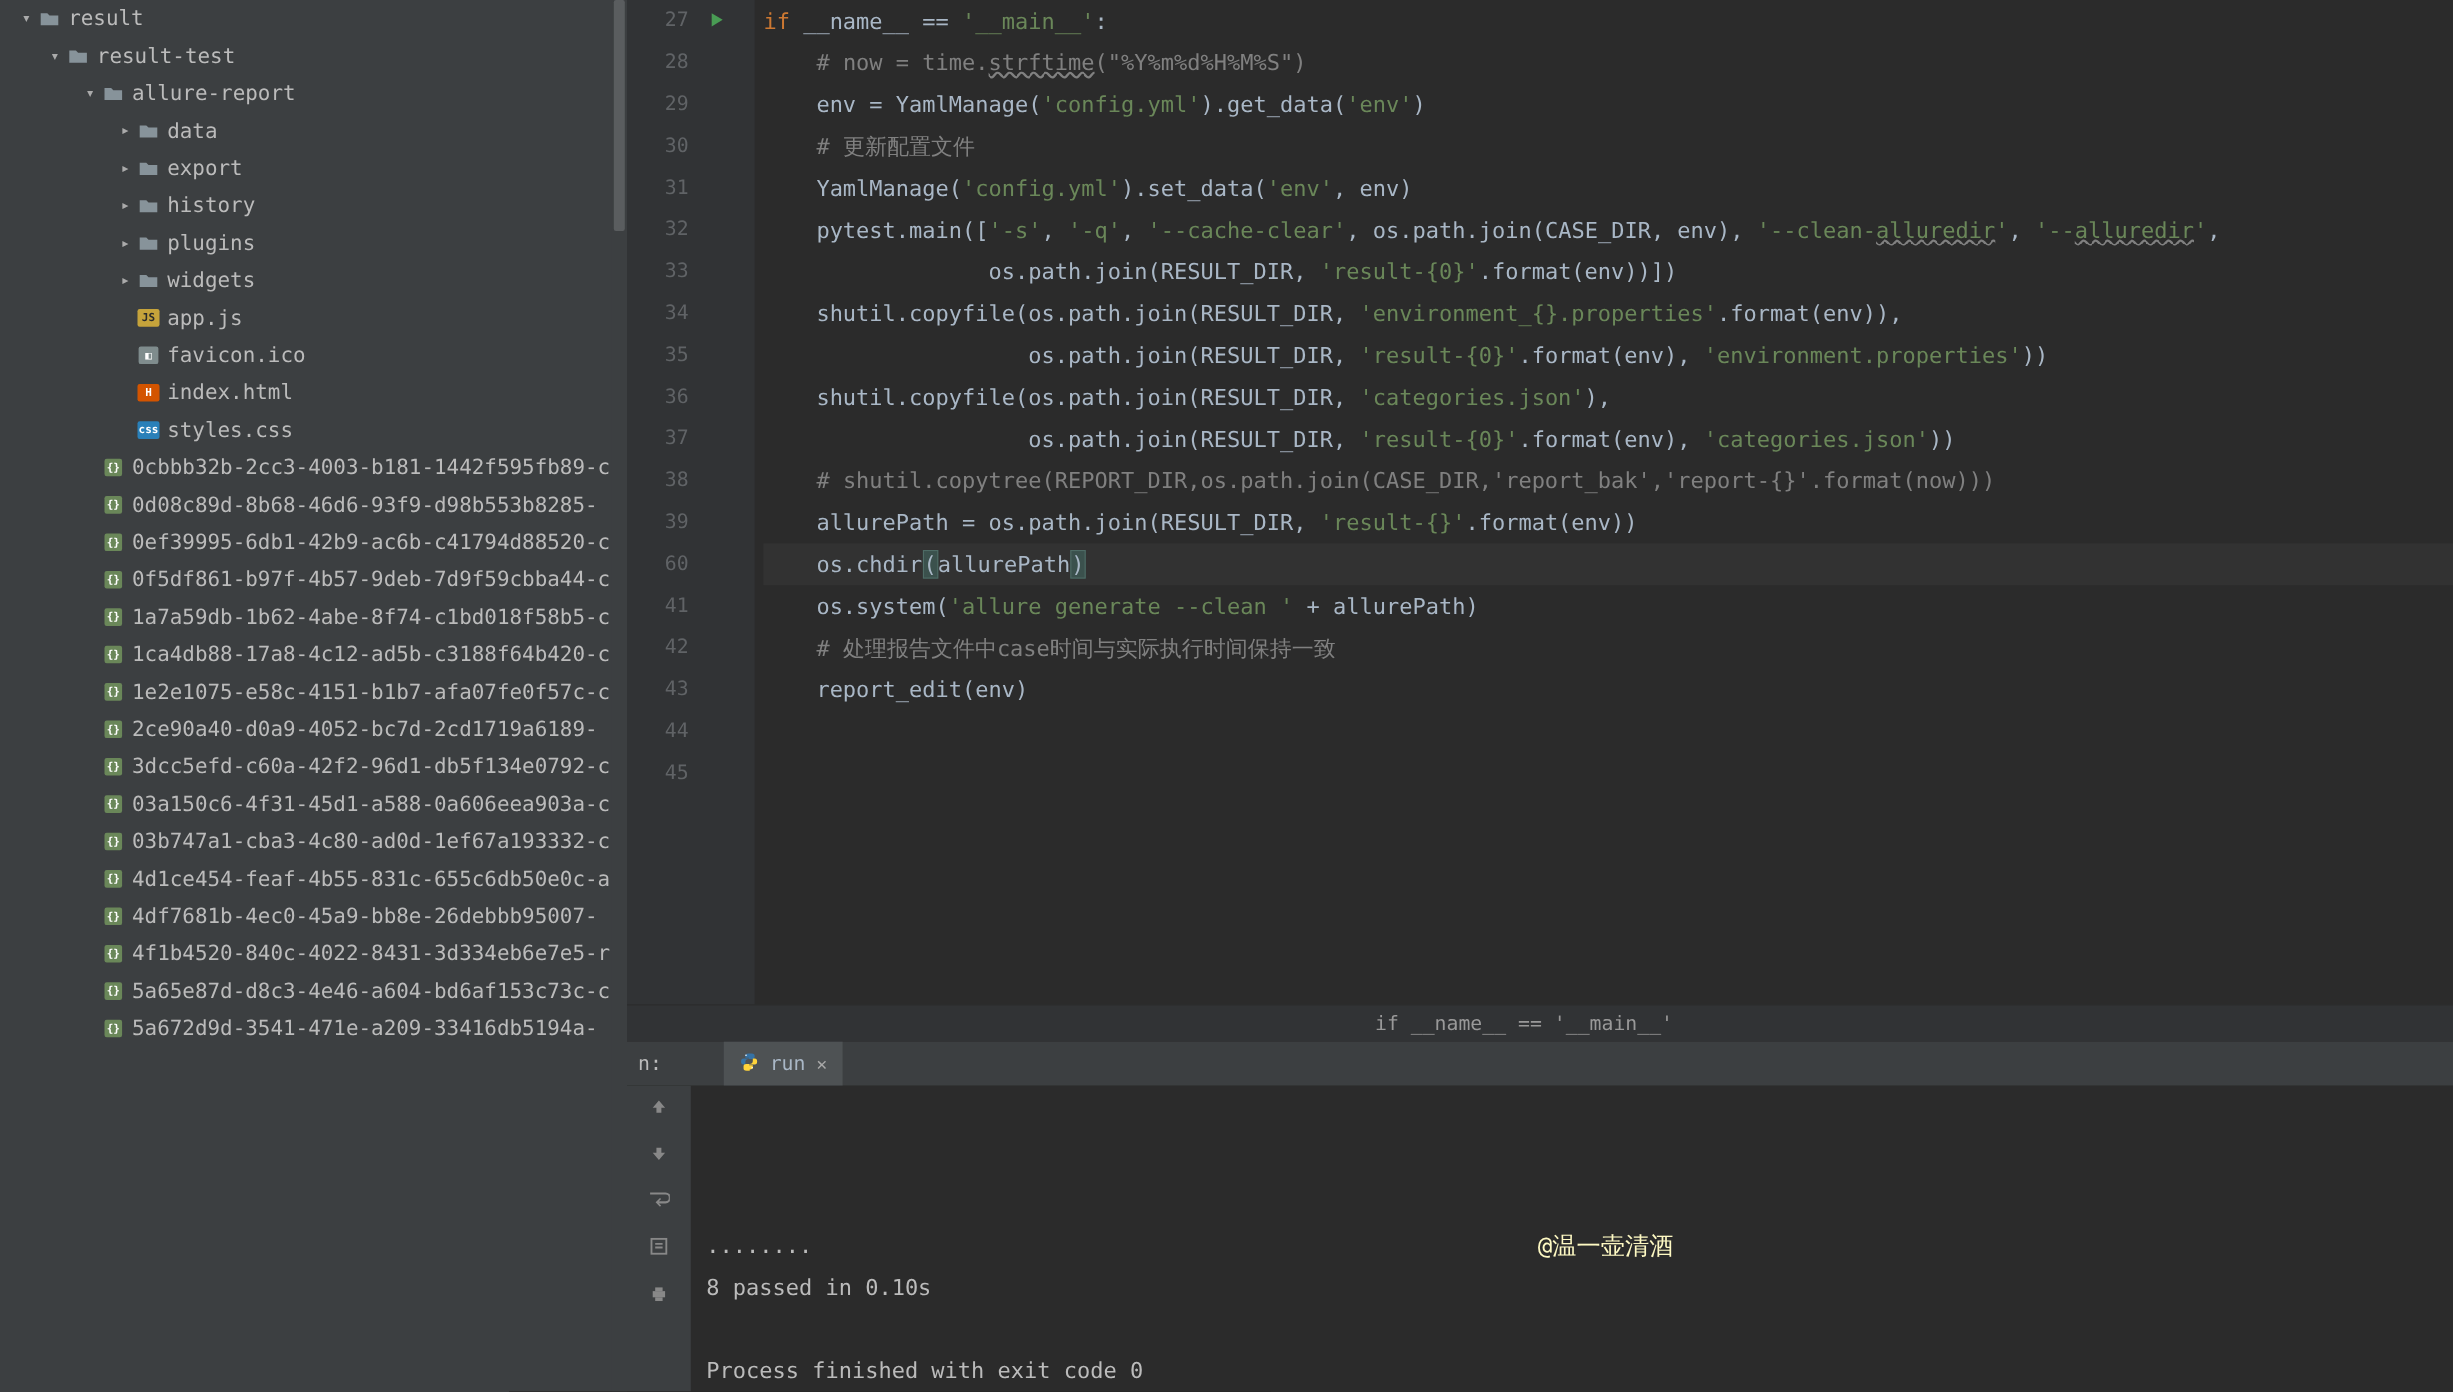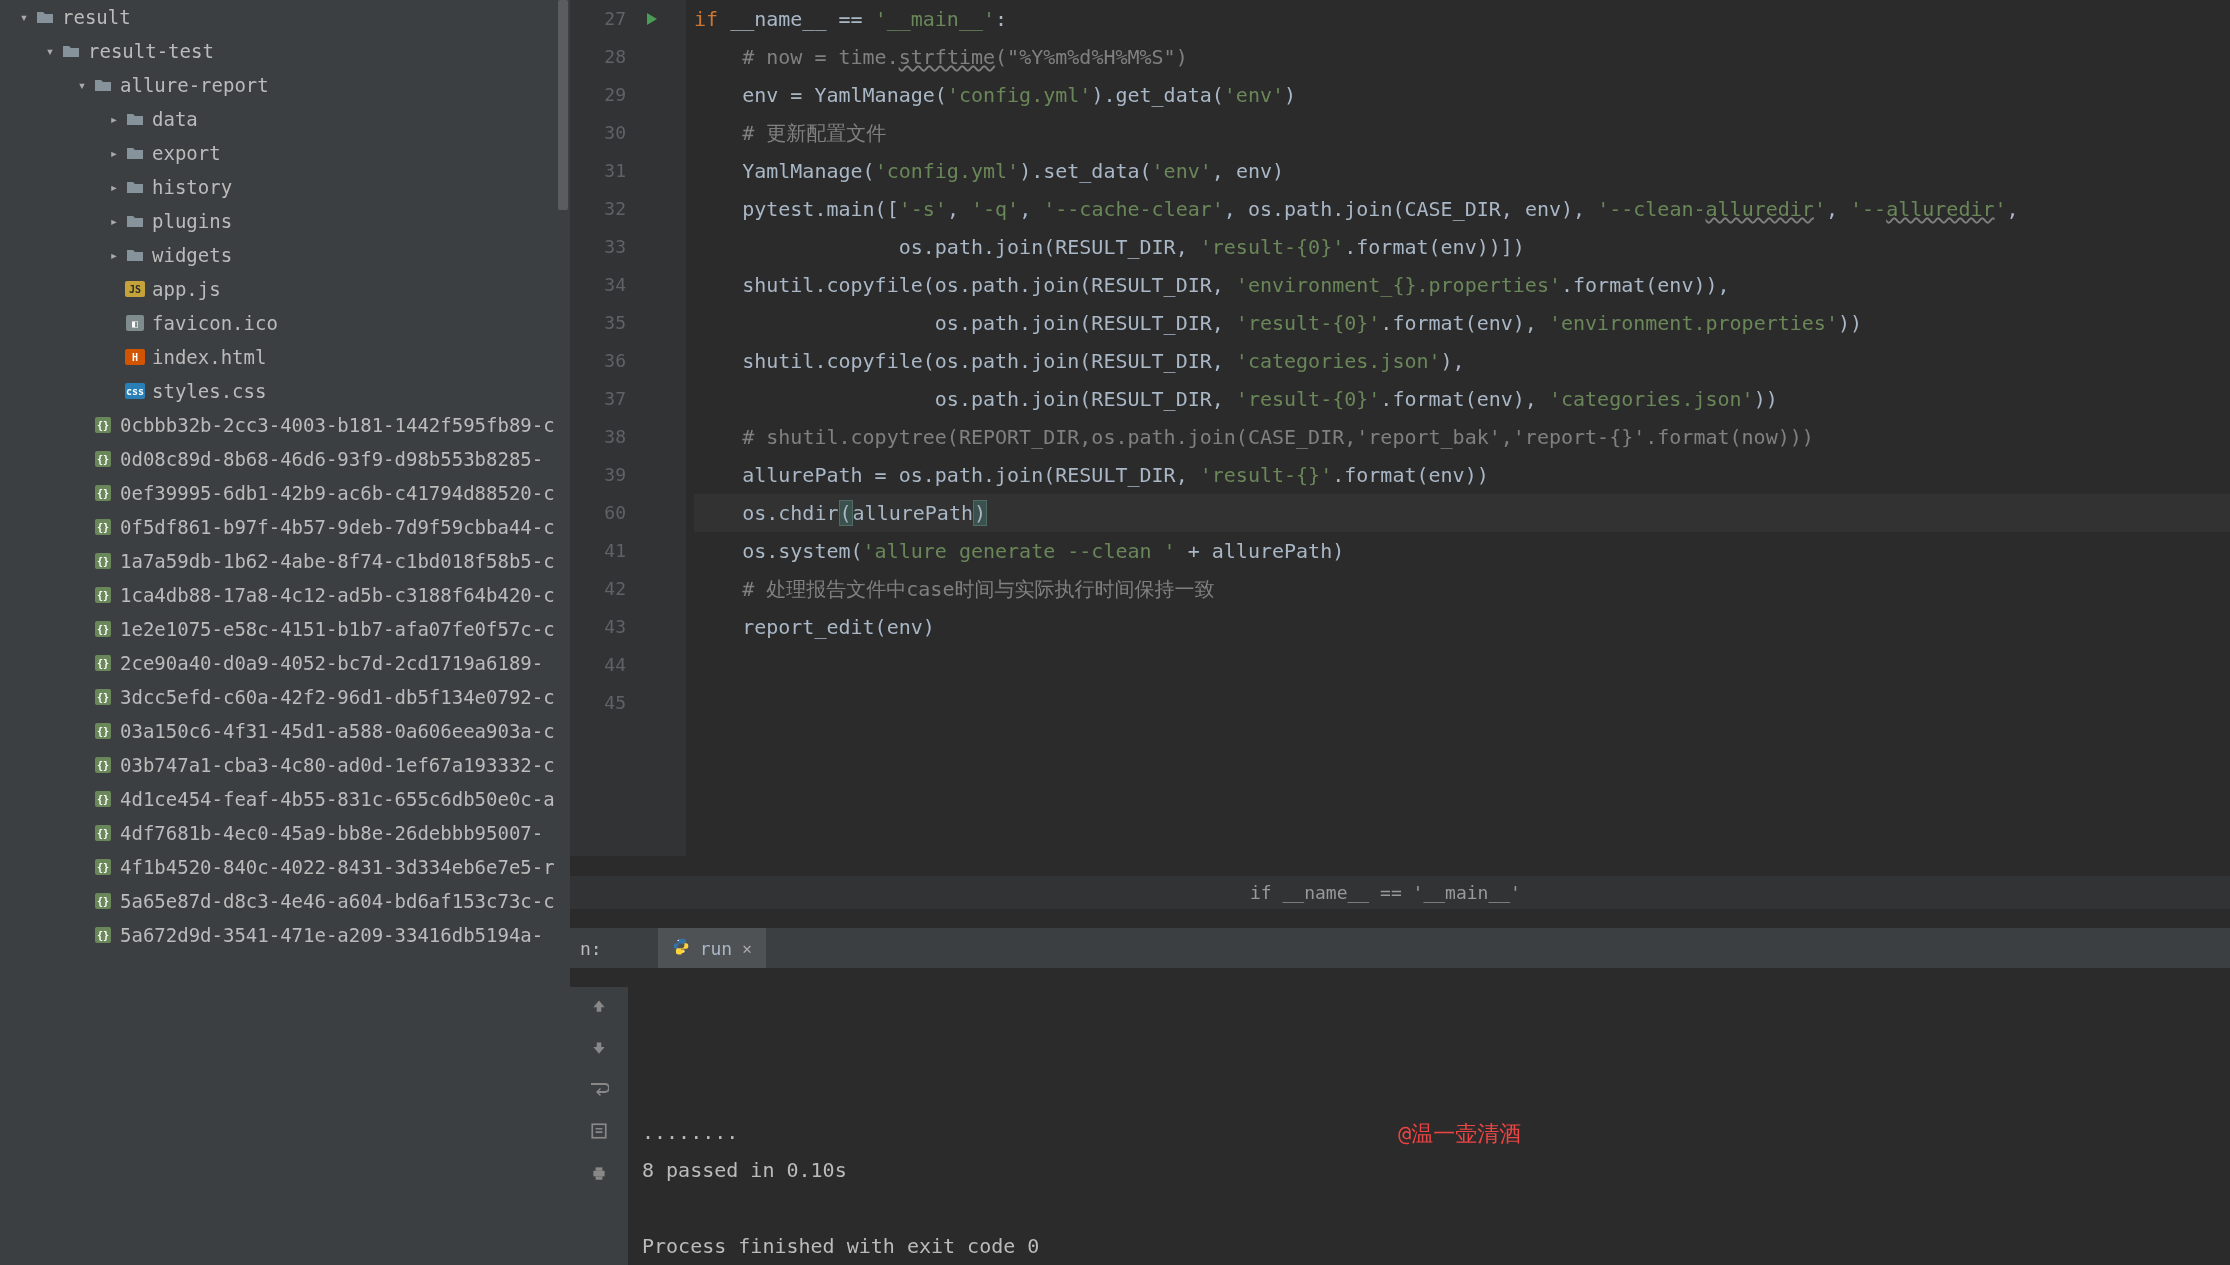--- a/index.html
+++ b/index.html
@@ -10,21 +10,21 @@
 .tree { padding-top:0; }
 .tree-row { display:flex; align-items:center; height:34px; white-space:nowrap; cursor:default; }
 .tree-row .chev { width:20px; display:inline-flex; justify-content:center; color:#aaaaaa; font-size:14px; }
 .tree-row .icon { width:22px; display:inline-flex; justify-content:center; margin-right:6px; }
 .tree-row .label { }
 .ind0 { padding-left:14px; }
 .ind1 { padding-left:40px; }
 .ind2 { padding-left:72px; }
 .ind3 { padding-left:104px; }
 .folder-icon svg, .file-icon svg { display:block; }
-.editor-wrap { flex:1; display:flex; flex-direction:column; background:#2b2b2b; min-width:0;gap:19px; }
+.editor-wrap { flex:1; display:flex; flex-direction:column; background:#2b2b2b; min-width:0; }
 .editor { flex:1; display:flex; min-height:0; position:relative; }
 .gutter { width:70px; background:#313335; text-align:right; padding-right:14px; color:#606366; font-size:18px; line-height:38px; user-select:none; }
 .gutter-icons { width:30px; background:#313335; position:relative; }
 .run-icon { position:absolute; top:10px; left:4px; color:#499c54; }
 .fold-col { width:16px; background:#313335; }
 .code { flex:1; padding-left:8px; font-size:20px; line-height:38px; white-space:pre; overflow:hidden; }
 .code .kw { color:#cc7832; }
 .code .str { color:#6a8759; }
 .code .cmt { color:#808080; }
 .code .op { color:#a9b7c6; }
@@ -33,21 +33,21 @@
 .code .paren-hl { background:#3b514d; border:1px solid #4e6b65; }
 .breadcrumb { height:34px; background:#313335; color:#999999; font-size:18px; padding-left:680px; display:flex; align-items:center; border-top:1px solid #2b2b2b; }
 .console-tabs { height:40px; background:#3c3f41; display:flex; align-items:center; }
 .console-tab { display:flex; align-items:center; background:#4e5254; height:40px; padding:0 14px; gap:10px; margin-left:56px; }
 .console-tab .py-icon { color:#3572A5; }
 .console-tab .close { color:#aaaaaa; font-size:16px; }
 .n-label { color:#bbbbbb; margin-left:10px; }
 .console-body { flex:0 0 260px; display:flex; background:#2b2b2b; }
 .console-icons { width:58px; background:#3c3f41; display:flex; flex-direction:column; align-items:center; padding-top:10px; gap:20px; color:#aaaaaa; }
 .console-out { flex:1; padding:12px 0 0 14px; font-size:20px; line-height:38px; white-space:pre; color:#bbbbbb; position:relative; }
-.watermark { position:absolute; left:770px; top:128px; color:#ef4444; font-size:22px; }
+.watermark { position:absolute; left:770px; top:128px; color:#fef9c3; font-size:22px; }
 .vscroll { position:absolute; right:0; top:0; width:14px; height:100%; background:#3c3f41; }
 .vscroll .thumb { position:absolute; left:2px; width:10px; background:#5a5d5f; border-radius:2px; }
 .side-scroll-thumb { top:0; height:210px; }
 .file-badge { display:inline-flex; align-items:center; justify-content:center; width:20px; height:16px; font-size:10px; font-weight:bold; border-radius:2px; }
 .badge-js { background:#c5a33b; color:#2b2b2b; }
 .badge-html { background:#d35400; color:#fff; }
 .badge-css { background:#2980b9; color:#fff; }
 .badge-json { background:#6a8759; color:#fff; width:16px; }
 .badge-ico { background:#7f8c8d; color:#fff; width:18px; }
 </style>

